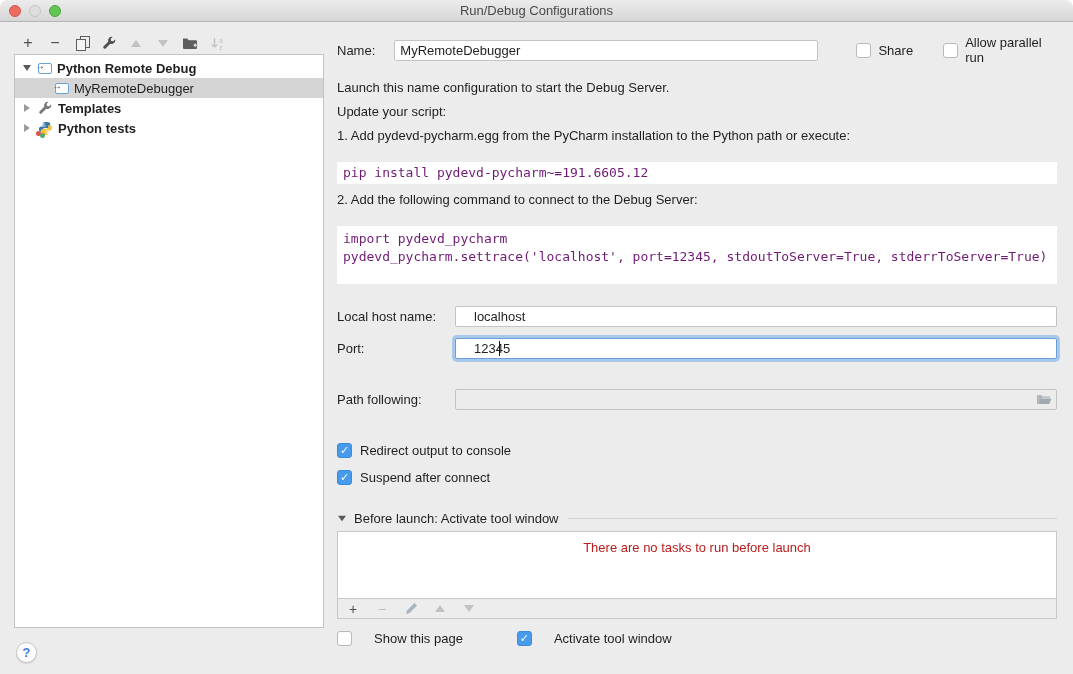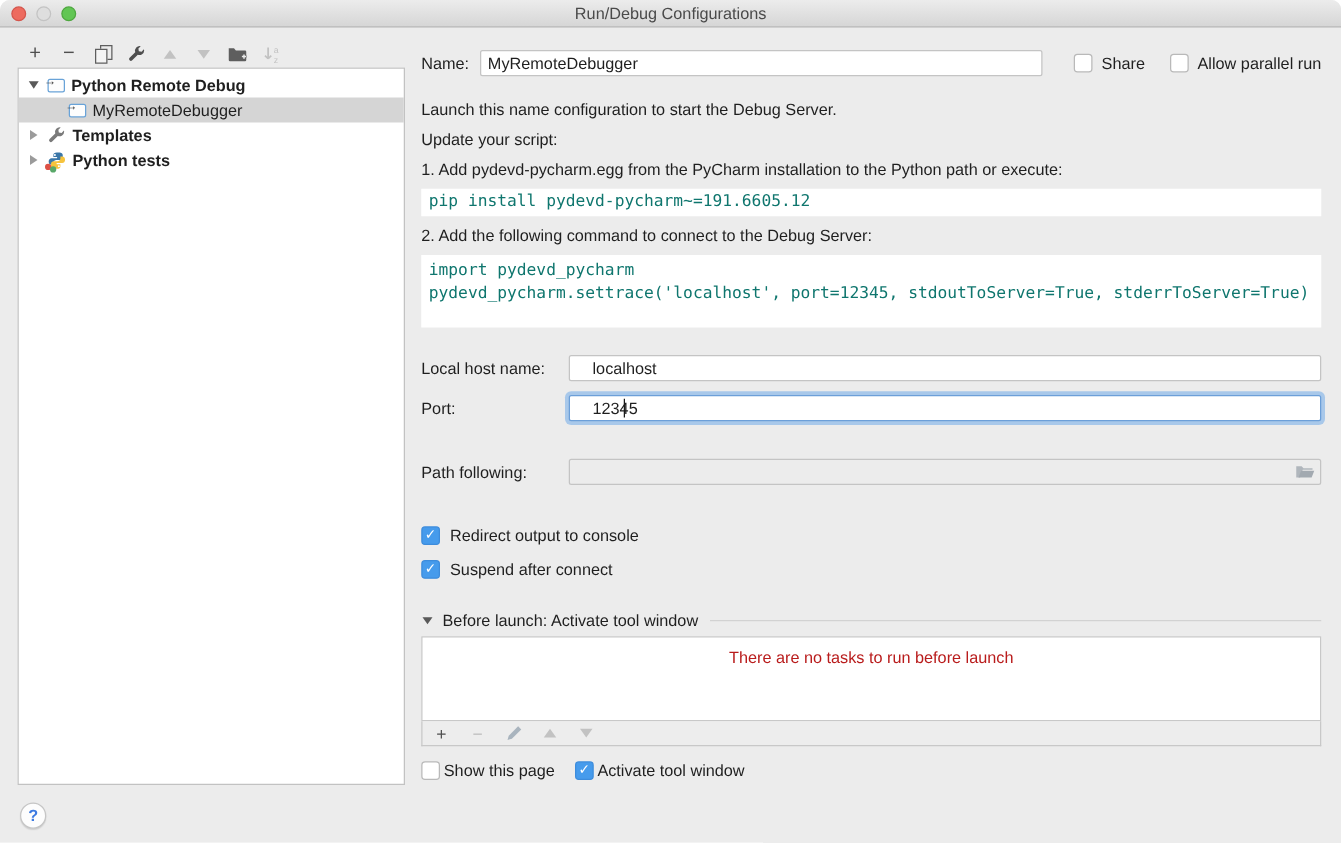--- a/index.html
+++ b/index.html
@@ -41,32 +41,32 @@
   .tree-label.bold { font-weight:bold; }
   .cfg { position:relative; width:14px; height:11px; border:1.4px solid #69A3D8; border-radius:2px; background:#FDFDFD; }
   .cfg .arr { position:absolute; left:-4px; top:-4px; font-size:10px; font-weight:bold; color:#3a3a3a; }
   .py-icon { position:relative; width:15px; height:15px; }
   .py-badge-r { position:absolute; left:-2px; bottom:0; width:5px; height:5px; border-radius:50%; background:#DD5146; }
   .py-badge-g { position:absolute; left:2px; bottom:-2px; width:5px; height:5px; border-radius:50%; background:#59A869; }
 
   
   .main { position:absolute; left:337px; top:22px; width:720px; }
   .row { display:flex; align-items:center; }
-  .name-row { margin-top:11px; height:34px; gap:9px; }
+  .name-row { margin-top:11px; height:34px; gap:19px; }
   .name-row input { width:450px; }
   input.text { height:21px; border:1px solid #C4C4C4; border-radius:2px; background:#fff; padding:0 5px; font-family:"Liberation Sans",sans-serif; font-size:13px; color:#1f1f1f; }
   .spacer { flex:1; }
   .cb { width:15px; height:15px; border:1px solid #B9B9B9; border-radius:3px; background:#fff; display:inline-flex; align-items:center; justify-content:center; flex:none; }
   .cb.checked { background:#469BEC; border-color:#3D8CDC; }
   .cb .mark { color:#fff; font-size:11px; line-height:1; }
   .cbgroup { display:flex; align-items:center; gap:7px; }
 
   .para { margin-top:8px; line-height:16px; }
   .para.first { margin-top:13px; }
-  .code { margin-top:7px; background:#FFFFFF; padding:2px 6px; font-family:"DejaVu Sans Mono", monospace; font-size:13px; line-height:18px; color:#0f766e; white-space:pre; }
+  .code { margin-top:18px; background:#FFFFFF; padding:2px 6px; font-family:"DejaVu Sans Mono", monospace; font-size:13px; line-height:18px; color:#701a75; white-space:pre; }
   .code.tall { padding:4px 6px 18px 6px; }
 
   .frow { margin-top:11px; height:21px; display:flex; align-items:center; }
   .frow.gap-top { margin-top:22px; }
   .frow.gap-top2 { margin-top:30px; }
   .flabel { width:118px; flex:none; }
   .frow input.text { flex:1;padding-left:18px; }
   .focused { border:1px solid #6C9FD8 !important; box-shadow:0 0 0 3px #A8C8EA; }
   .port-wrap { position:relative; flex:1; display:flex; }
   .caret { position:absolute; left:44px; top:3px; width:1px; height:15px; background:#1a1a1a; }
@@ -76,21 +76,21 @@
 
   .optrow { margin-top:32px; height:16px; display:flex; align-items:center; gap:8px; }
   .optrow.second { margin-top:11px; }
 
   .bl-header { margin-top:26px; display:flex; align-items:center; gap:7px; }
   .bl-line { flex:1; border-top:1px solid #D2D2D2; margin-left:2px; }
   .tasks { margin-top:5px; height:68px; background:#fff; border:1px solid #C8C8C8; display:flex; align-items:flex-start; justify-content:center; }
   .tasks .empty { margin-top:8px; color:#b91c1c; }
   .task-strip { height:20px; border:1px solid #C8C8C8; border-top:none; background:#EDEDED; display:flex; align-items:center; gap:13px; padding-left:7px; }
   .task-strip .glyph { font-size:14px; }
-  .showrow { margin-top:12px; display:flex; align-items:center; gap:3px; }
+  .showrow { margin-top:12px; display:flex; align-items:center; gap:22px; }
   .showrow .gap { width:10px; }
 
   
   .help-btn { position:absolute; left:16px; bottom:11px; width:21px; height:21px; border-radius:50%; background:#FDFDFD; border:1px solid #C6C6C6; box-shadow:0 1px 1px rgba(0,0,0,.12); display:flex; align-items:center; justify-content:center; color:#3B79E1; font-size:13px; font-weight:bold; }
   .footer-btns { position:absolute; right:25px; bottom:11px; display:flex; gap:14px; }
   .btn { height:21px; border-radius:5px; border:1px solid #C8C8C8; background:#FFFFFF; font-family:"Liberation Sans",sans-serif; font-size:13px; color:#2b2b2b; display:flex; align-items:center; justify-content:center; }
   .btn.cancel { width:74px; }
   .btn.apply { width:68px; }
   .btn.primary { width:70px; background:linear-gradient(#579FEF,#3A7CE2); border:1px solid #3878D9; color:#fff; }
 </style>

